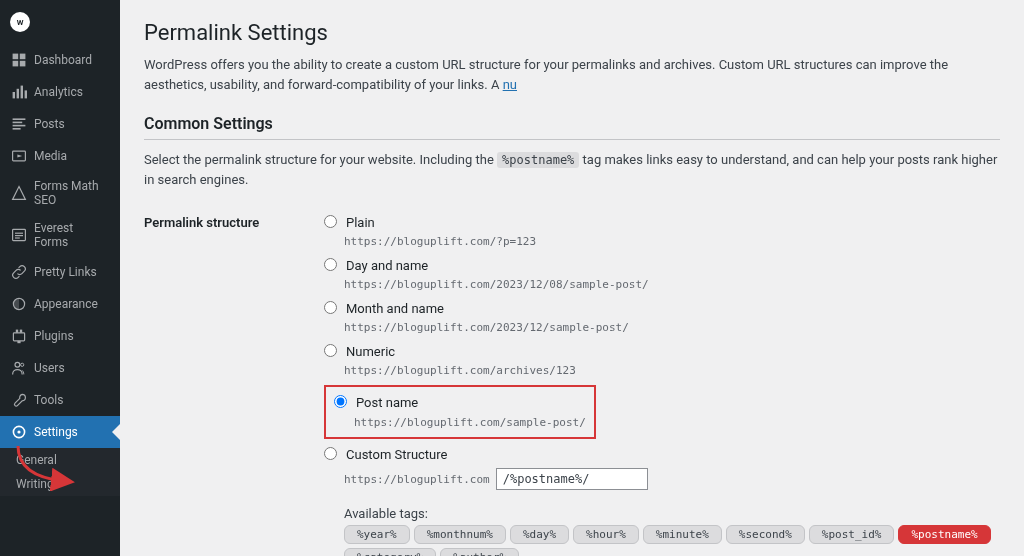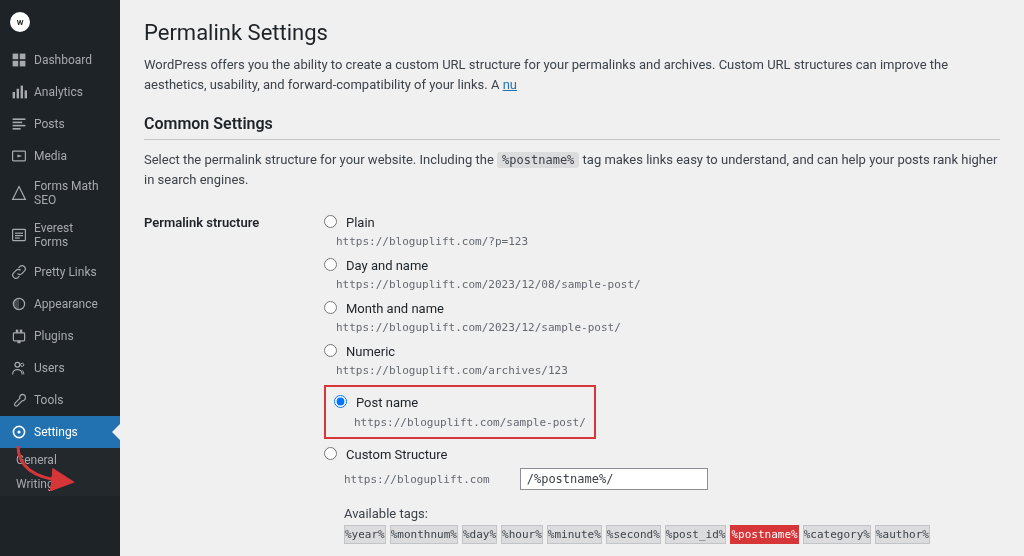--- a/index.html
+++ b/index.html
@@ -56,31 +56,31 @@
     
     .settings-table { width: 100%; border-collapse: collapse; }
     .settings-table td { padding: 6px 0; vertical-align: top; }
     .settings-table .label-cell { width: 180px; padding-top: 10px; color: #1d2327; font-weight: 600; font-size: 13px; }
 
     
     .radio-group { display: flex; flex-direction: column; gap: 2px; }
     .radio-row { display: flex; align-items: flex-start; gap: 9px; padding: 4px 0; }
     .radio-row input[type="radio"] { margin: 0; }
     .radio-label { font-size: 13px; color: #1d2327; }
-    .url-example { font-size: 11px; color: #646970; font-family: monospace; margin-left: 12px; margin-top: 1px; margin-bottom: 4px; background: #f0f0f1; }
+    .url-example { font-size: 11px; color: #646970; font-family: monospace; margin-left: 20px; margin-top: 1px; margin-bottom: 4px; background: #f0f0f1; }
 
     
     .custom-structure-row { display: flex; align-items: center; gap: 6px; margin-left: 20px; margin-top: 2px; }
     .url-prefix { font-size: 11px; color: #646970; font-family: monospace; background: #f0f0f1; }
-    .custom-input { border: 1px solid #8c8f94; padding: 3px 6px; font-size: 12px; font-family: monospace; width: 188px; color: #3c434a; margin-left: 24px; }
+    .custom-input { border: 1px solid #8c8f94; padding: 3px 6px; font-size: 12px; font-family: monospace; width: 152px; color: #3c434a; }
 
     
     .avail-tags-label { font-size: 13px; color: #3c434a; margin-top: 8px; margin-left: 20px; }
     .tags-row { display: flex; flex-wrap: wrap; gap: 4px; margin-left: 20px; margin-top: 4px; }
-    .tag-badge { background: #dcdcde; border: 1px solid #c3c4c7; padding: 2px 0; font-size: 11px; font-family: monospace; color: #3c434a; cursor: pointer; border-radius: 0; }
+    .tag-badge { background: #dcdcde; border: 1px solid #c3c4c7; padding: 2px 12px; font-size: 11px; font-family: monospace; color: #3c434a; cursor: pointer; border-radius: 6px; }
     .tag-badge.highlight { background: #d63638; color: #fff; border-color: #d63638; }
 
     
     #sidebar-wrapper { position: relative; }
   </style>
 </head>
 <body>
 
 <div id="sidebar-wrapper" style="position:relative;">
   <div id="sidebar">

